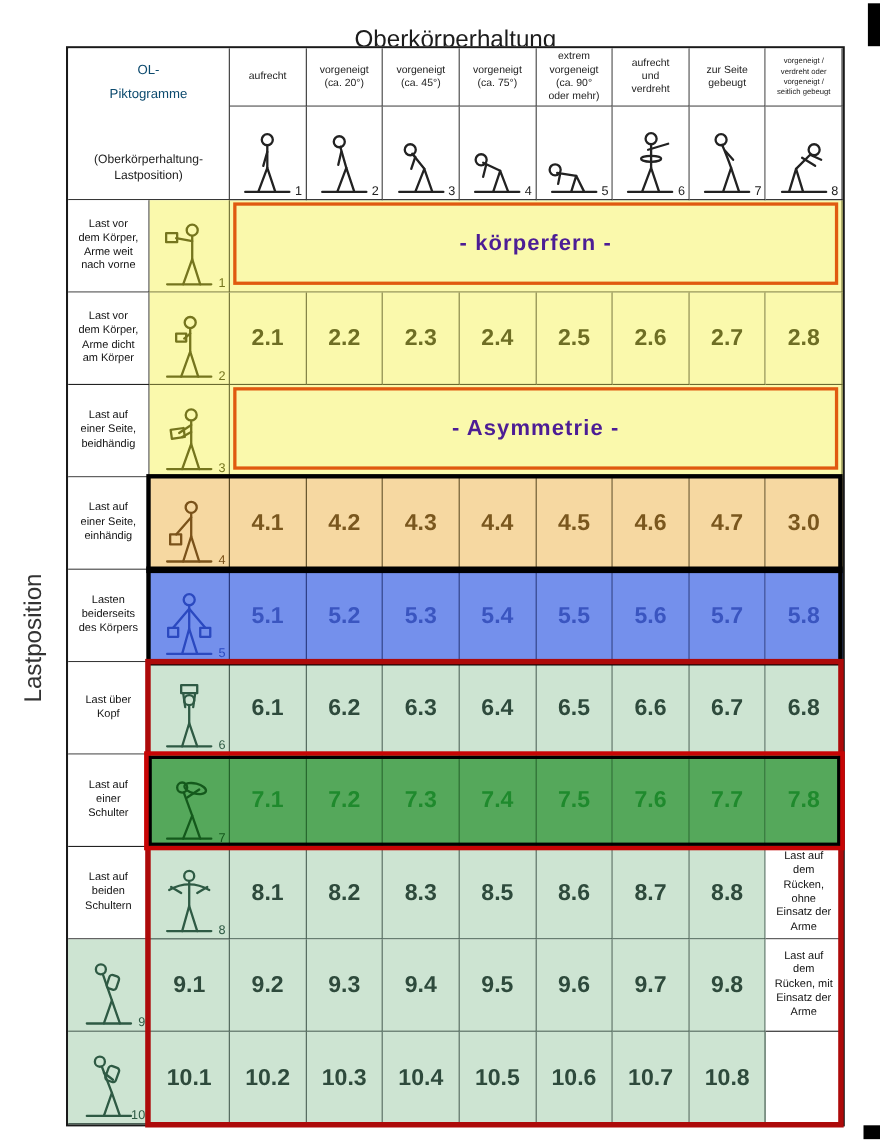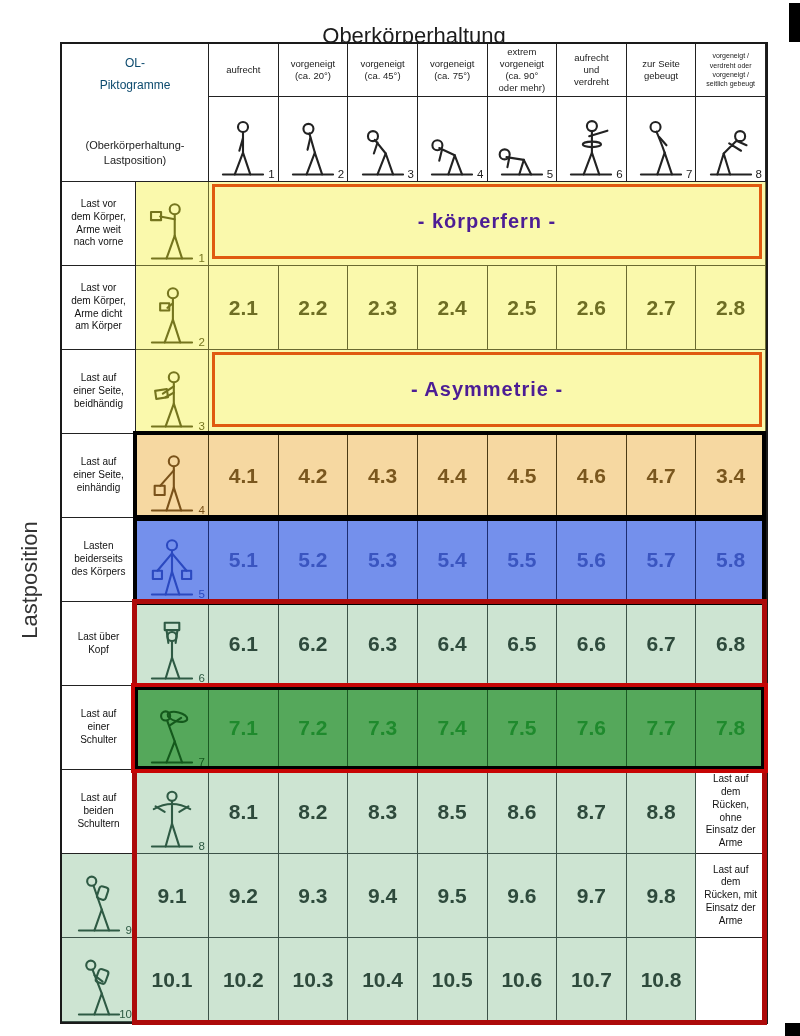--- a/index.html
+++ b/index.html
@@ -258,21 +258,21 @@
           </svg>
           <span class="pnum">4</span>
         </div>
         <div class="cell val t-orange">4.1</div>
         <div class="cell val t-orange">4.2</div>
         <div class="cell val t-orange">4.3</div>
         <div class="cell val t-orange">4.4</div>
         <div class="cell val t-orange">4.5</div>
         <div class="cell val t-orange">4.6</div>
         <div class="cell val t-orange">4.7</div>
-        <div class="cell val t-orange">3.4</div>
+        <div class="cell val t-orange">3.0</div>
         <div class="cell row-label">Lasten
 beiderseits
 des Körpers</div>
         <div class="cell picto t-blue">
           <svg class="fig" viewBox="0 0 60 68">
             <circle cx="30" cy="9" r="5.5"></circle>
             <path d="M30 15 L30 38"></path>
             <path d="M30 18 L14 37 M30 18 L46 37"></path>
             <rect x="9" y="37" width="10" height="9"></rect>
             <rect x="41" y="37" width="10" height="9"></rect>

